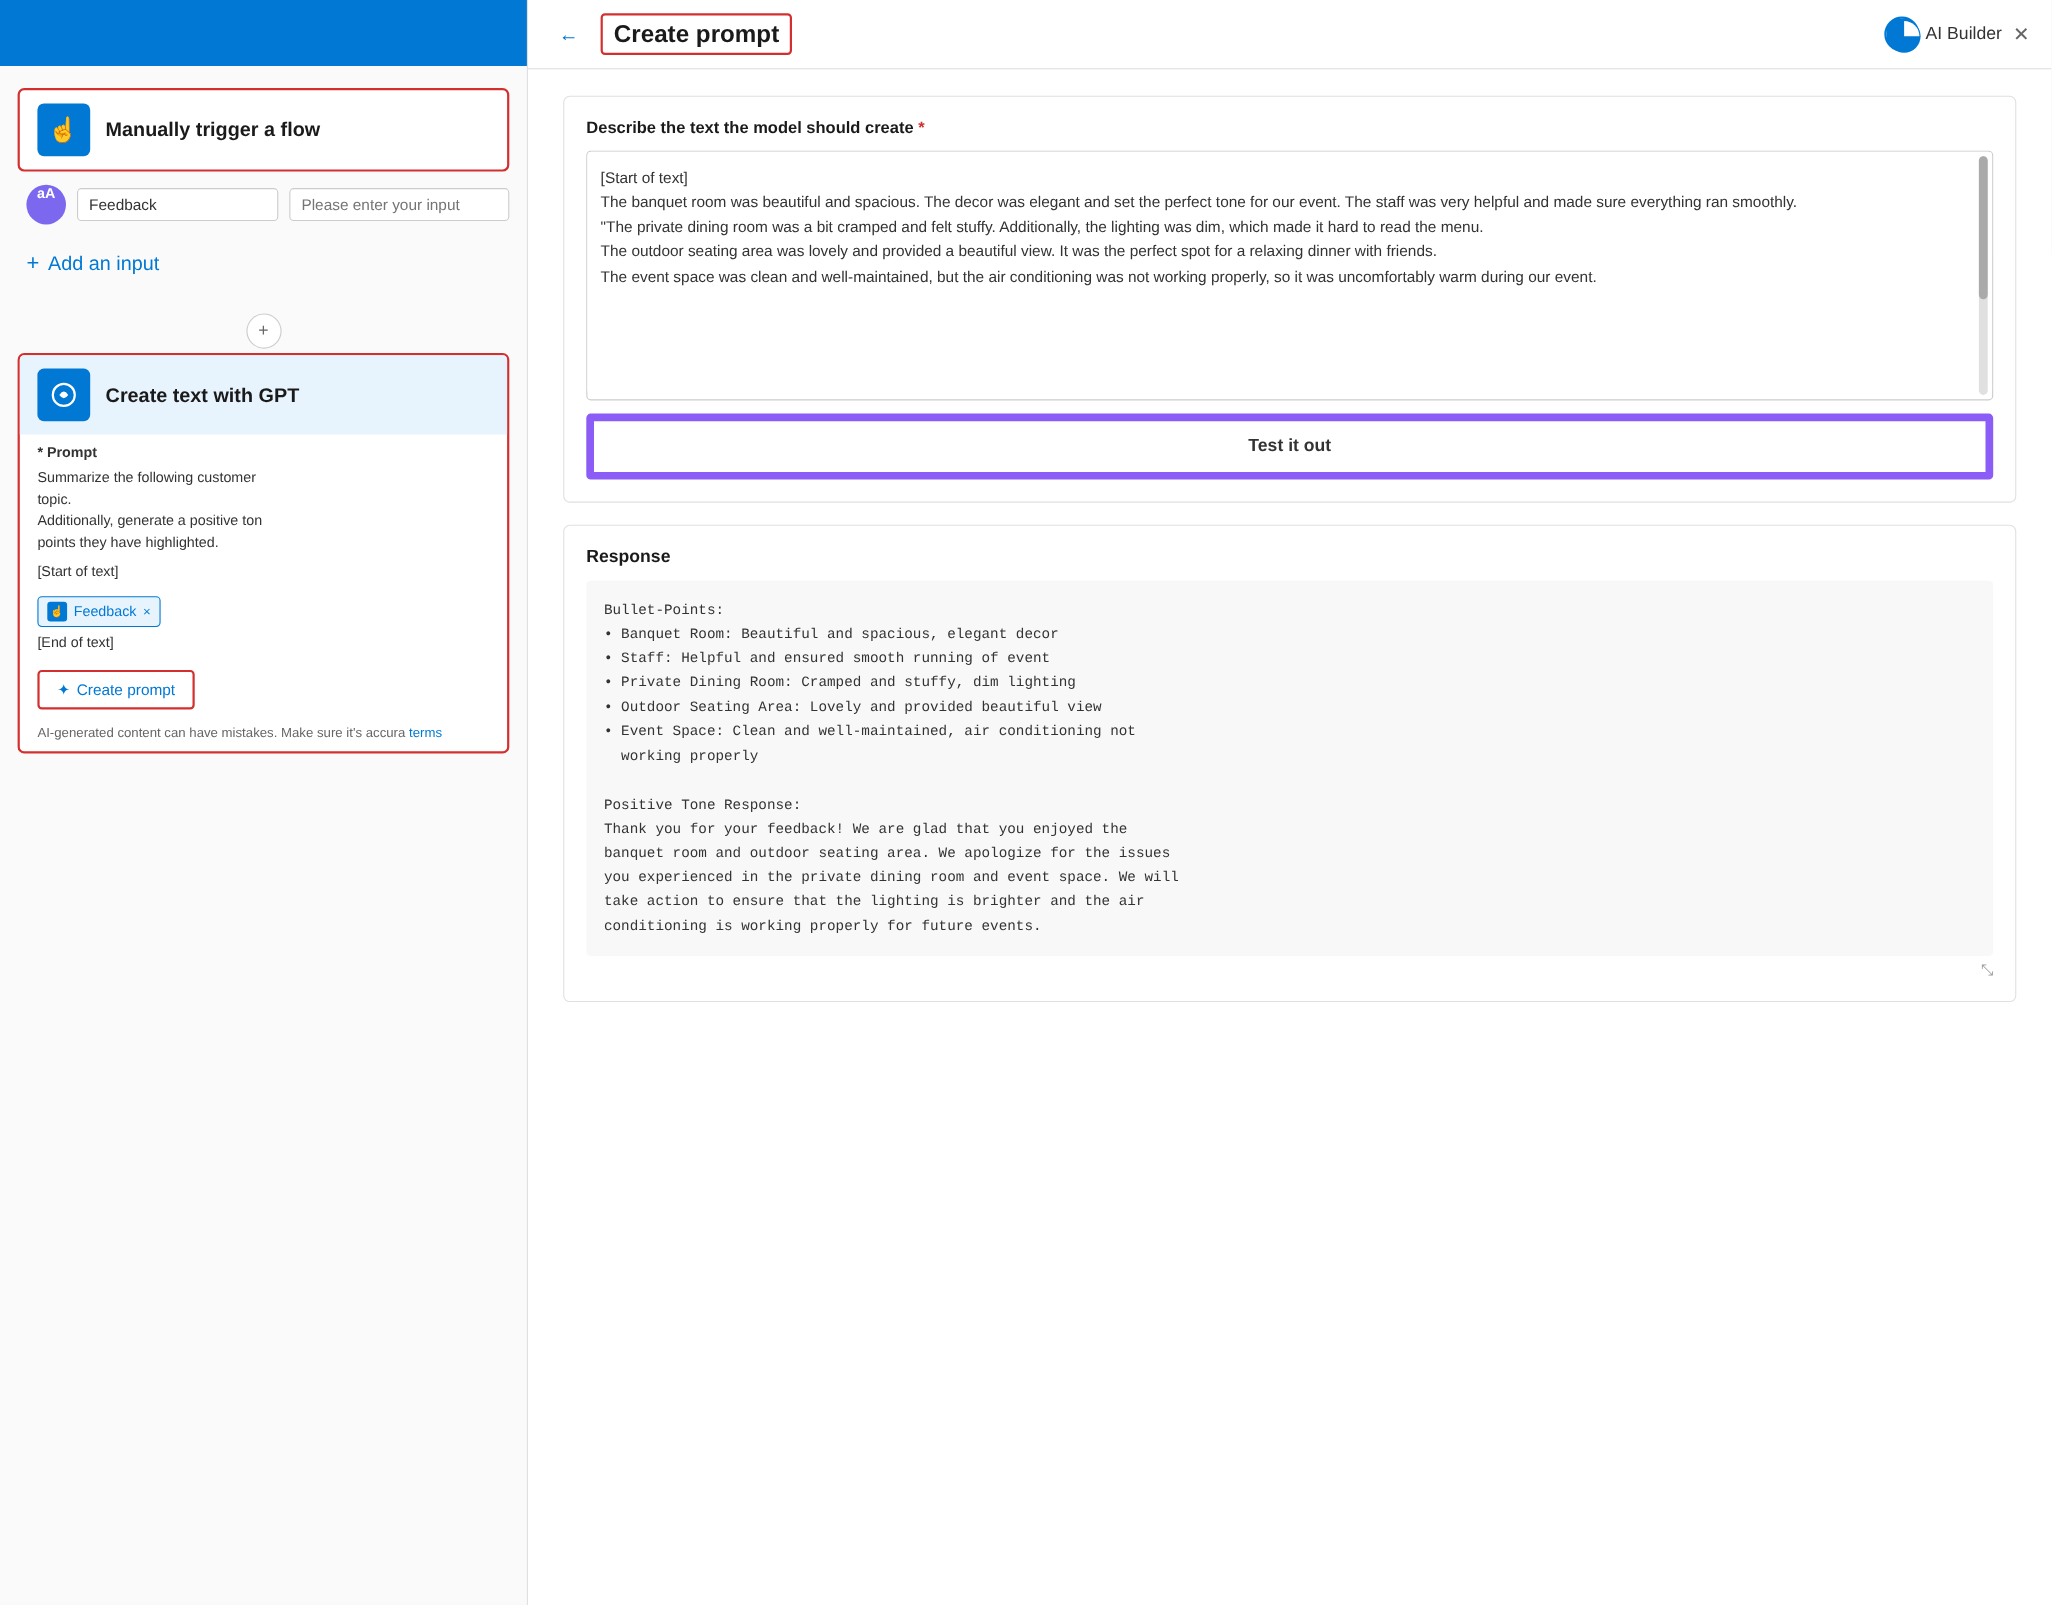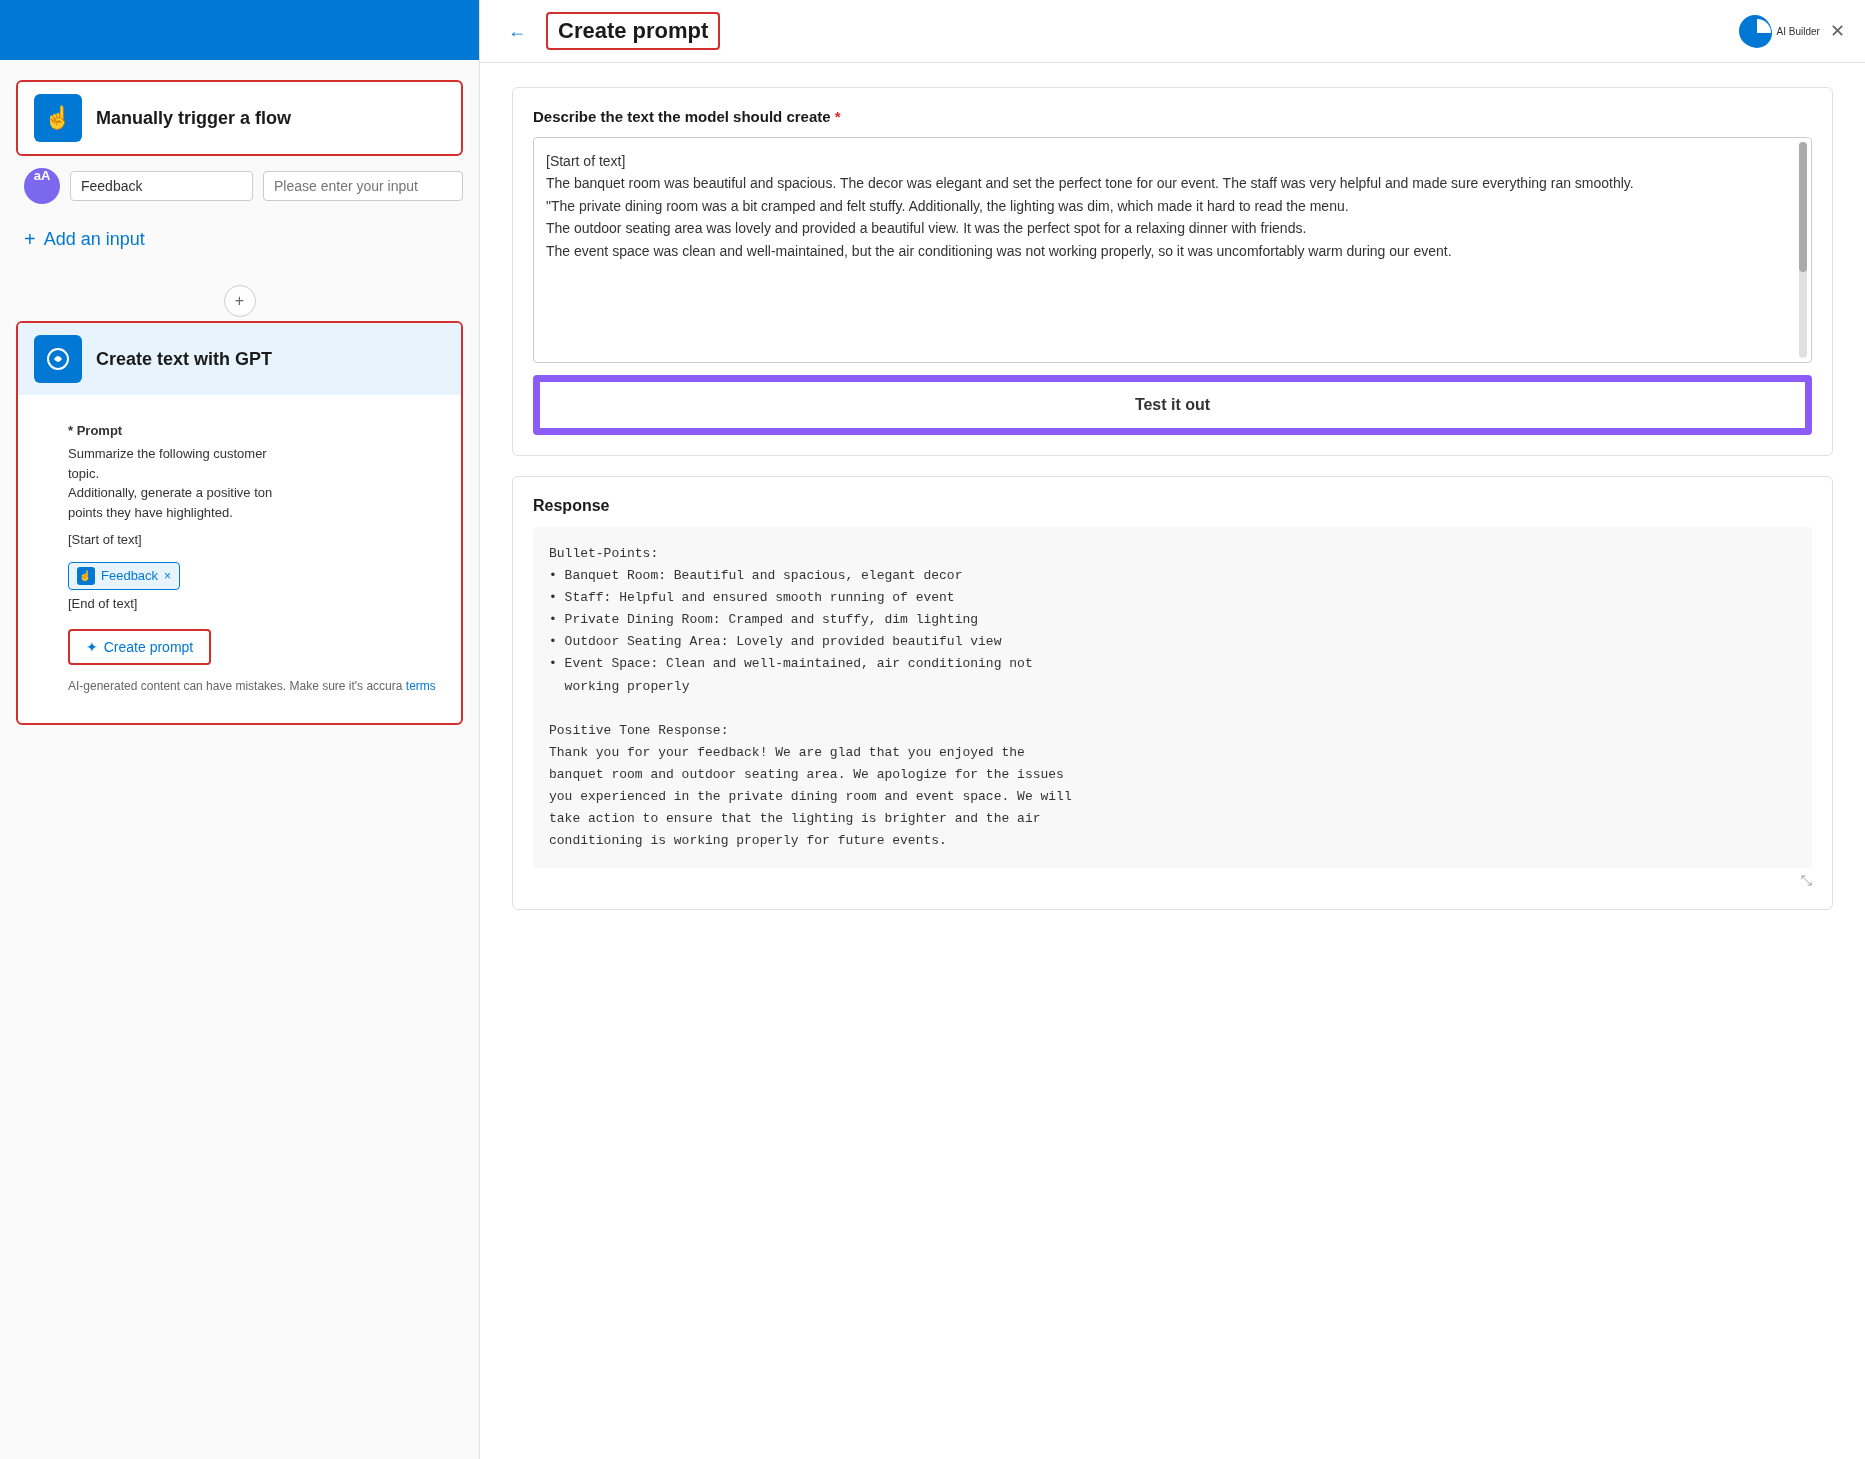--- a/index.html
+++ b/index.html
@@ -182,24 +182,23 @@
       flex-shrink: 0;
     }
 
     .gpt-label {
       font-size: 18px;
       font-weight: 600;
       color: #1a1a1a;
     }
 
     .gpt-body {
-      padding: 28px 16px;
+      padding: 8px 16px;
       font-size: 13px;
       color: #333;
-      margin-left: 34px;
     }
 
     .prompt-label {
       color: #d32f2f;
       font-size: 13px;
       margin-bottom: 6px;
     }
 
     .prompt-label span {
       color: #333;
@@ -313,21 +312,21 @@
       margin-left: auto;
       display: flex;
       align-items: center;
       gap: 10px;
     }
 
     .ai-builder-logo {
       display: flex;
       align-items: center;
       gap: 6px;
-      font-size: 10px;
+      font-size: 16px;
       color: #333;
       font-weight: 500;
     }
 
     .ai-builder-icon {
       width: 32px;
       height: 32px;
       border-radius: 50%;
       background: linear-gradient(135deg, #0078d4 50%, #fff 50%);
       border: 2px solid #0078d4;

